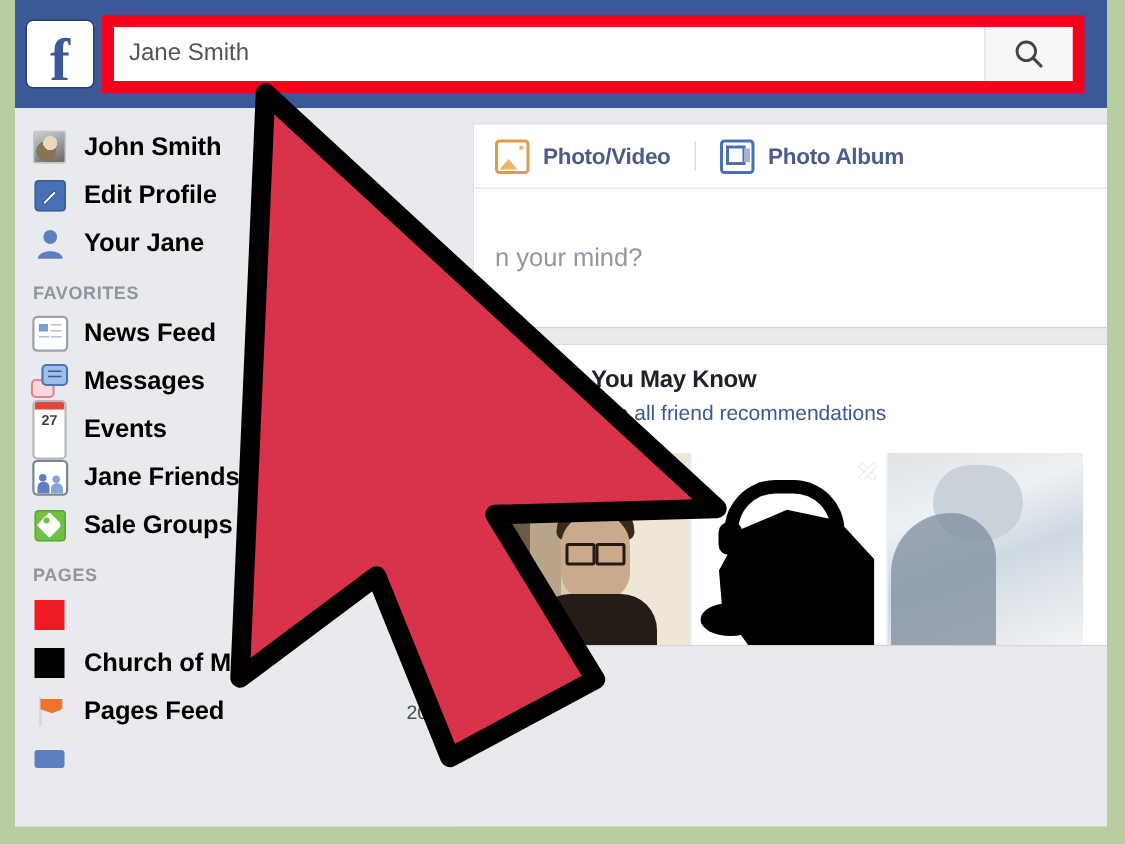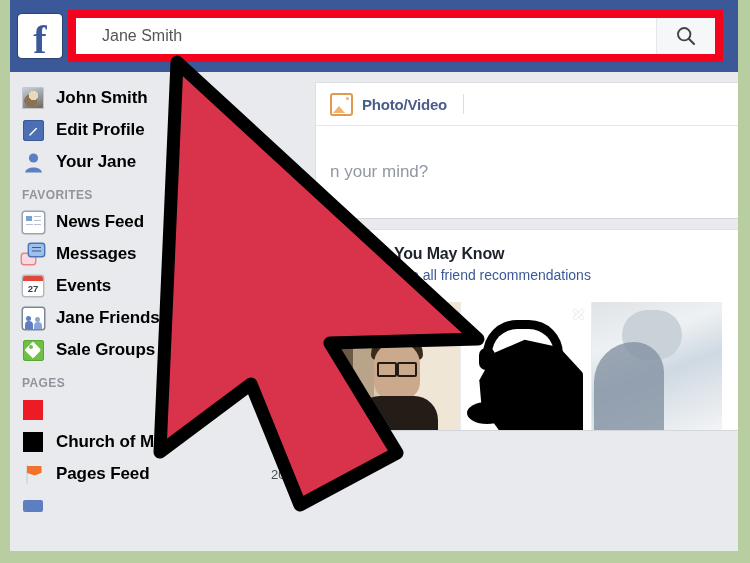--- a/index.html
+++ b/index.html
@@ -49,21 +49,21 @@
   #search-field{
     position:relative;
     width:100%;height:100%;
     background:#fff;
     display:flex; align-items:center;
   }
   #search-input{
     flex:1 1 auto;
     border:0;outline:0;background:transparent;
     font-family:"Liberation Sans", sans-serif;
-    font-size:16px; color:#555; padding-left:26px;
+    font-size:16px; color:#555; padding-left:10px;
   }
   #search-btn{
     width:58px;height:100%;
     background:#f6f7f9;
     border:0; border-left:1px solid #e4e6eb;
     display:flex;align-items:center;justify-content:center;
     cursor:pointer;
   }
   #search-btn svg{display:block;}
 
@@ -128,21 +128,21 @@
     box-shadow:0 4px 0 #b6c2d4, 0 8px 0 #b6c2d4, -8px 8px 0 #b6c2d4;
   }
   .ic-msg{position:relative;width:22px;height:21px;}
   .ic-msg .b1{position:absolute;left:0;bottom:1px;width:13px;height:10px;border-radius:2px;
      background:#fbd8dc;box-shadow:0 0 0 1.4px #e8818e;}
   .ic-msg .b2{position:absolute;right:0;top:0;width:15px;height:12px;border-radius:2px;
      background:#9dc0ea;box-shadow:0 0 0 1.4px #4a74b5;}
   .ic-msg .b2 i{position:absolute;left:3px;top:3px;width:9px;height:1.4px;background:#3b5998;
      box-shadow:0 3.5px 0 #3b5998;}
   .ic-cal{
-    width:20px;height:20px;background:#fff;border-radius:2px;
+    width:20px;height:37px;background:#fff;border-radius:2px;
     box-shadow:0 0 0 1.4px #b3b8be;
     position:relative;overflow:hidden;text-decoration:underline;
   }
   .ic-cal .top{position:absolute;left:0;top:0;width:100%;height:5px;background:#e2453c;}
   .ic-cal .num{
     position:absolute;left:0;top:5px;width:100%;height:15px;
     font-size:9.5px;font-weight:bold;color:#3a3f44;line-height:15px;text-align:center;
   }
   .ic-friends{
     width:21px;height:21px;background:#fff;border-radius:2px;
@@ -441,20 +441,24 @@
 
   <div id="main">
 
     <div id="composer" class="card">
       <div class="composer-tabs">
         <div class="composer-tab">
           <span class="ic-photo"></span>
           <span class="lbl">Photo/Video</span>
         </div>
         <div class="tab-sep"></div>
+        <div class="composer-tab">
+          <span class="ic-album"></span>
+          <span class="lbl">Photo Album</span>
+        </div>
       </div>
       <div class="composer-body">
         <span class="composer-placeholder">n your mind?</span>
       </div>
     </div>
 
     <div id="pymk" class="card">
       <div class="pymk-head">
         <span class="pymk-ico">
           <span class="pa"></span>

